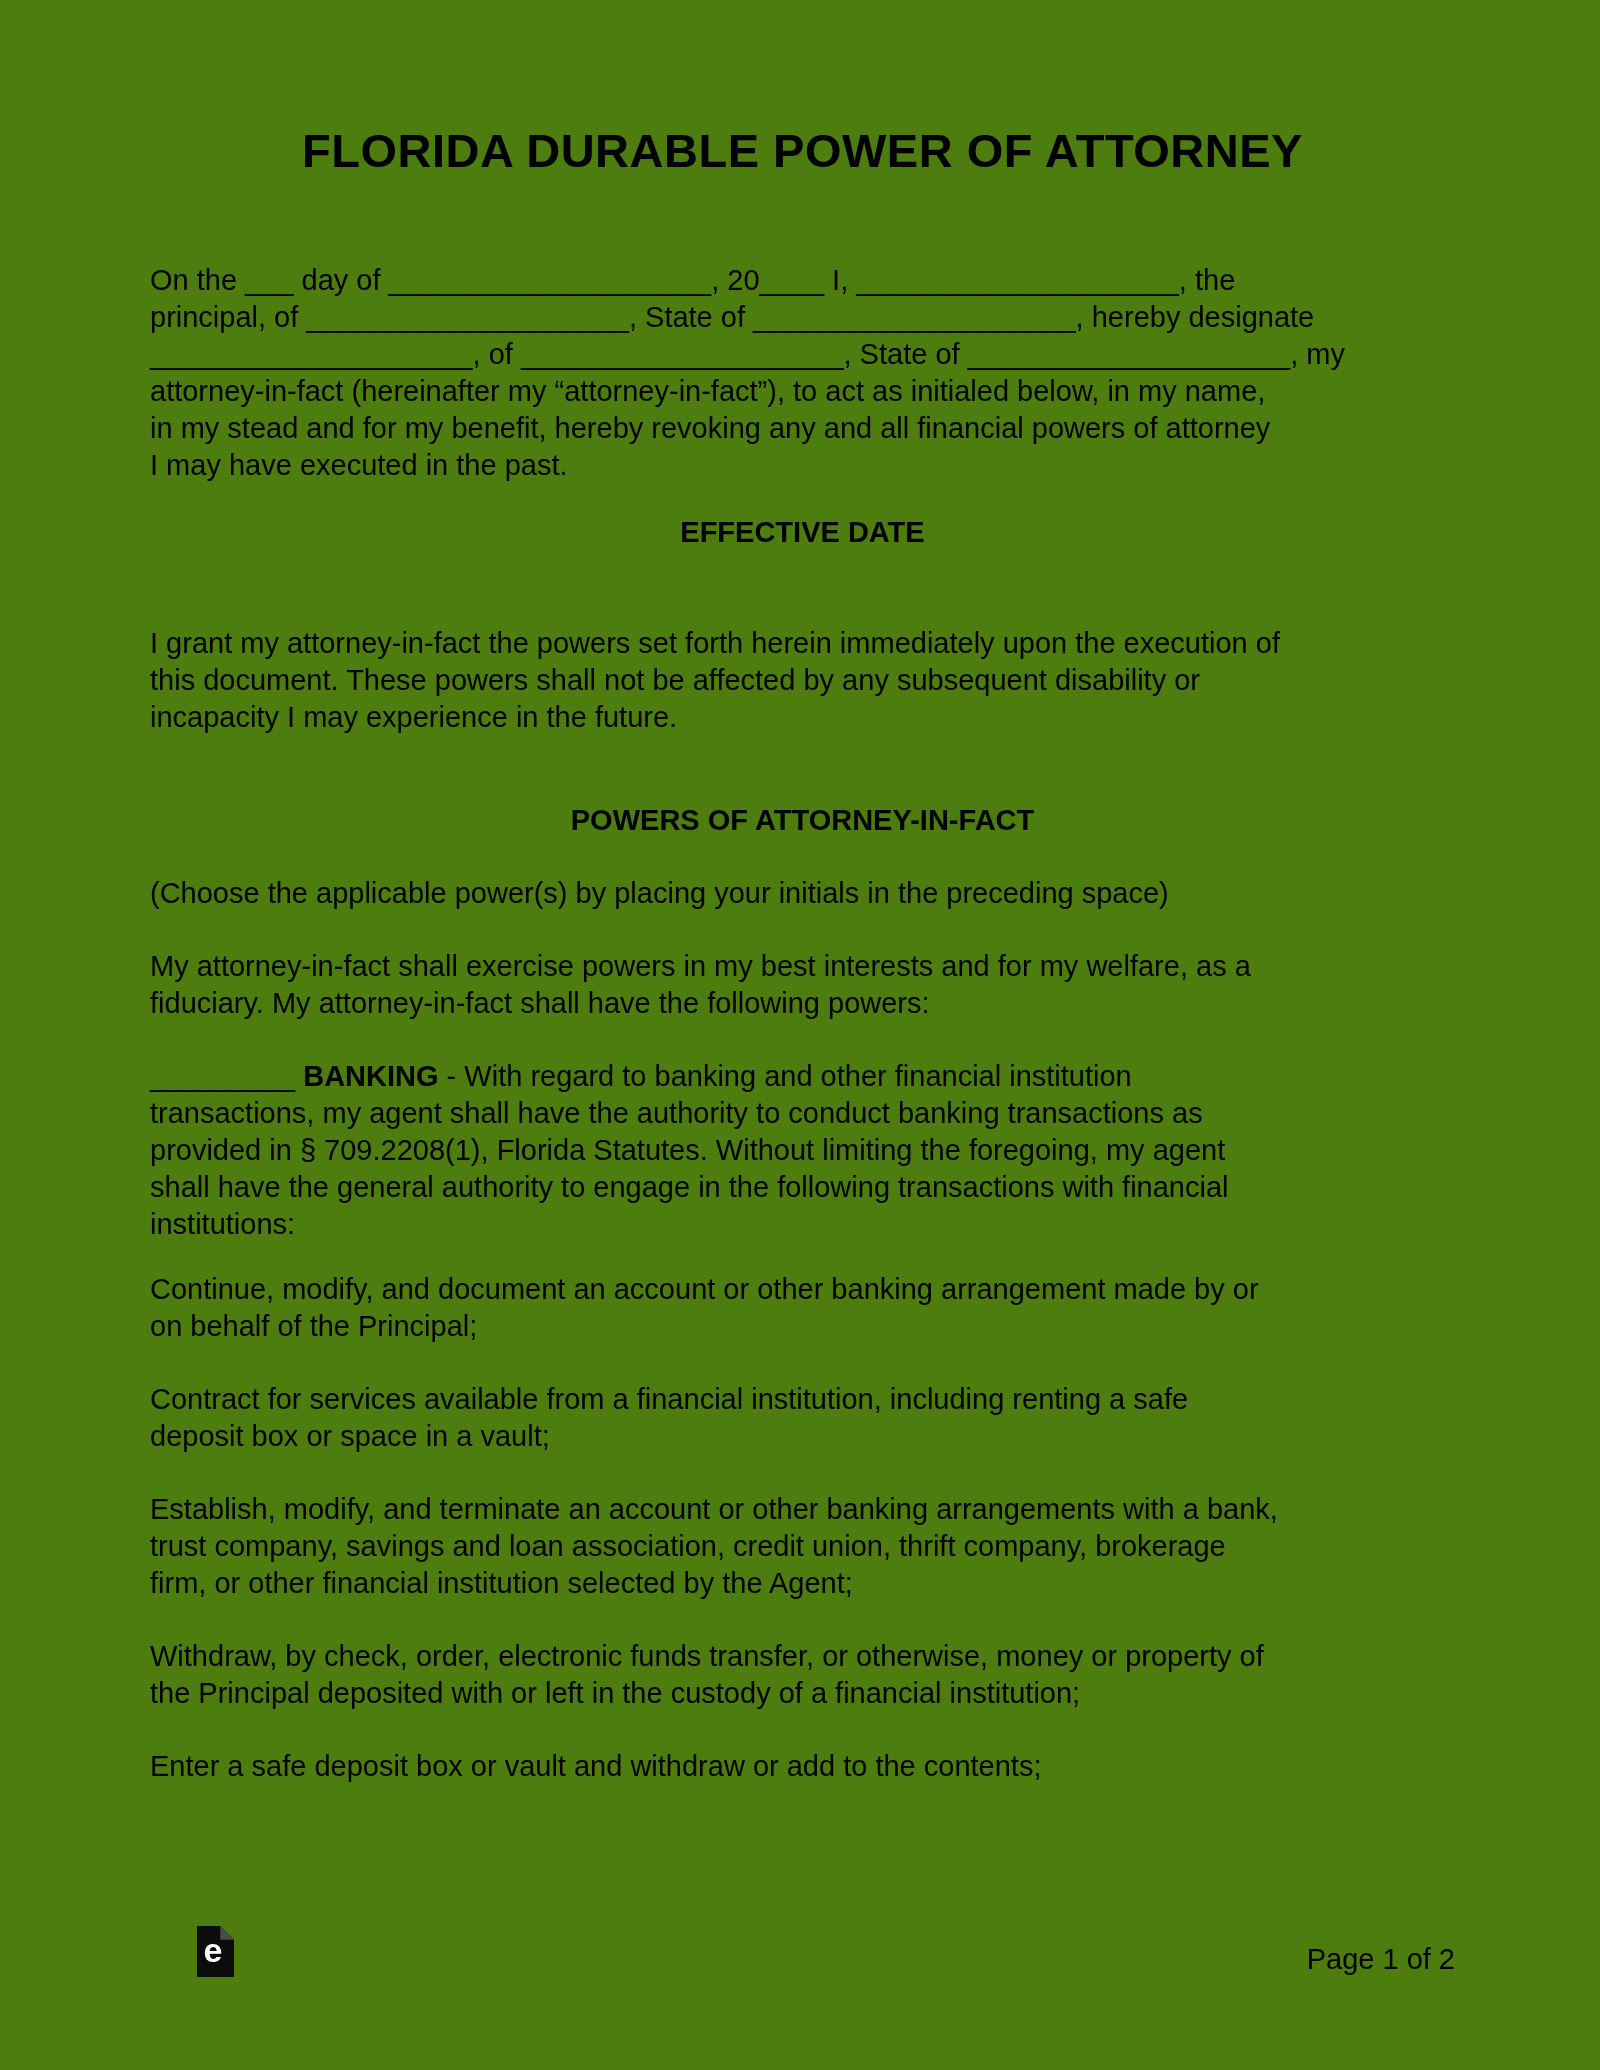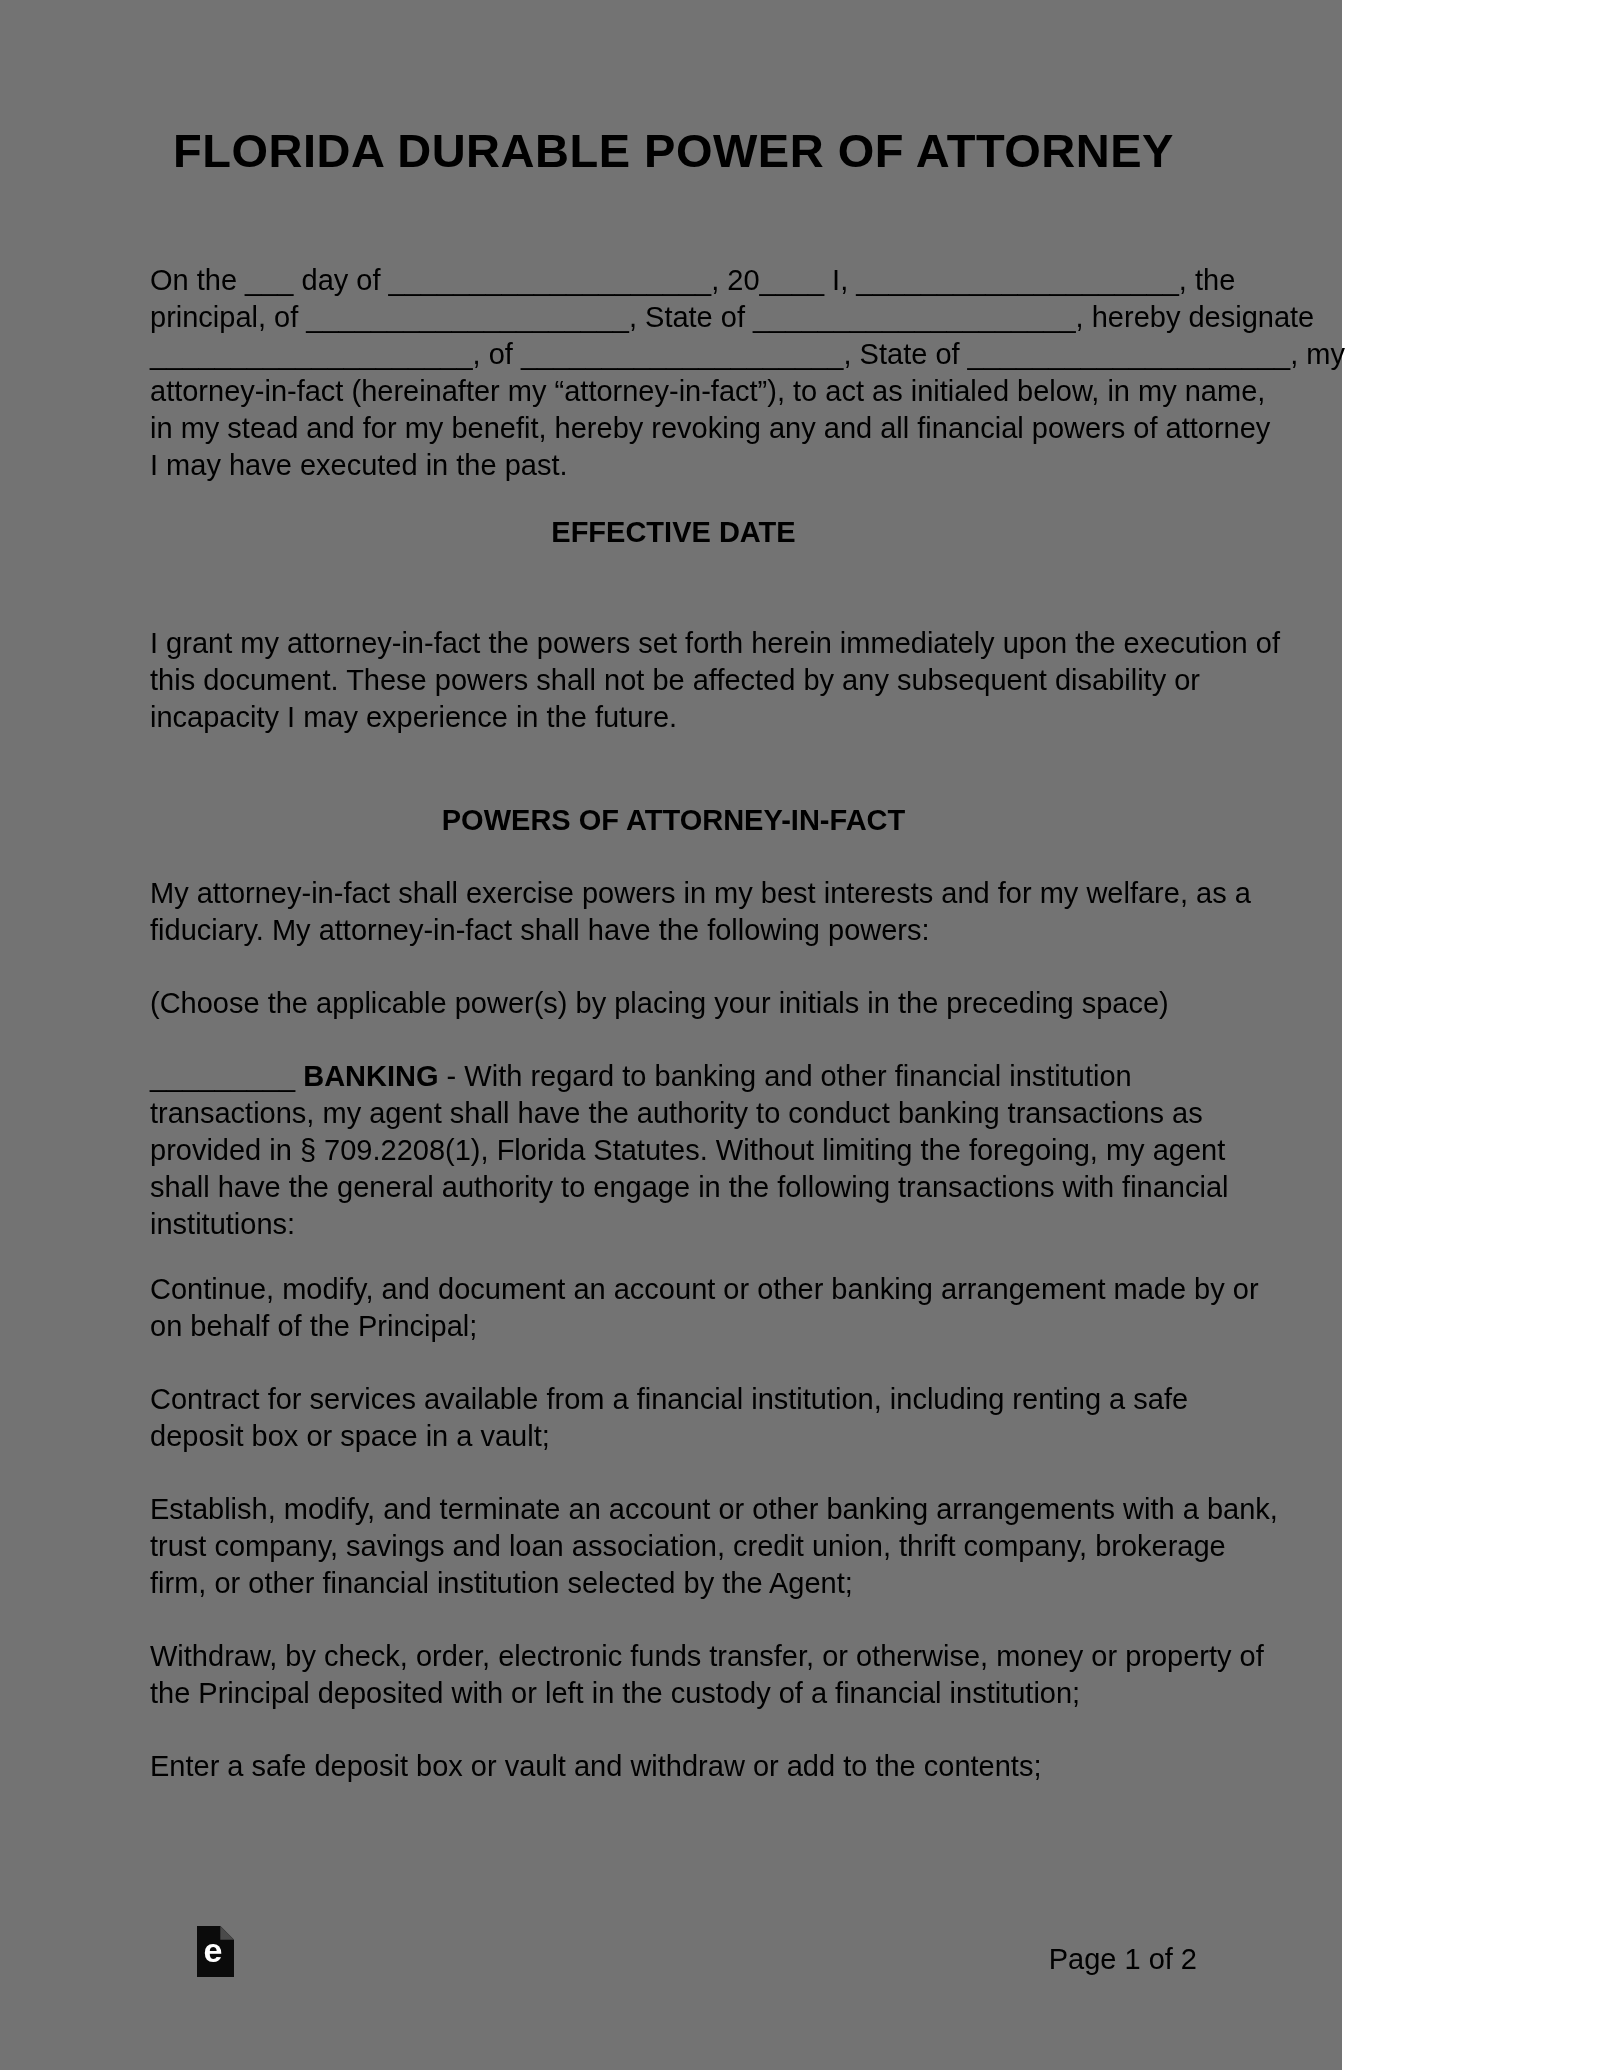--- a/index.html
+++ b/index.html
@@ -3,23 +3,23 @@
 <meta charset="utf-8">
 <style>
   html, body {
     margin: 0;
     padding: 0;
     background: #ffffff;
     overflow: hidden;
   }
   .page {
     position: relative;
-    width: 1342px;
+    width: 1600px;
     height: 2070px;
-    background: #737373;
+    background: #4d7c0f;
     color: #000000;
     font-family: "Liberation Sans", sans-serif;
     box-sizing: border-box;
   }
   .content {
     padding: 126px 145px 0 150px;
   }
   .doc-title {
     margin: 0;
     font-size: 47px;
@@ -112,24 +112,24 @@
 I may have executed in the past.</p>
 
     <h2 class="section-heading eff-heading">EFFECTIVE DATE</h2>
 
     <p class="para eff-body">I grant my attorney-in-fact the powers set forth herein immediately upon the execution of
 this document. These powers shall not be affected by any subsequent disability or
 incapacity I may experience in the future.</p>
 
     <h2 class="section-heading powers-heading">POWERS OF ATTORNEY-IN-FACT</h2>
 
+    <p class="para choose-note">(Choose the applicable power(s) by placing your initials in the preceding space)</p>
+
     <p class="para powers-body">My attorney-in-fact shall exercise powers in my best interests and for my welfare, as a
 fiduciary. My attorney-in-fact shall have the following powers:</p>
-
-    <p class="para choose-note">(Choose the applicable power(s) by placing your initials in the preceding space)</p>
 
     <p class="para banking"><span>_________ </span><span class="bold">BANKING</span><span> - With regard to banking and other financial institution
 transactions, my agent shall have the authority to conduct banking transactions as
 provided in § 709.2208(1), Florida Statutes. Without limiting the foregoing, my agent
 shall have the general authority to engage in the following transactions with financial
 institutions:</span></p>
 
     <p class="para clause first">Continue, modify, and document an account or other banking arrangement made by or
 on behalf of the Principal;</p>
     <p class="para clause">Contract for services available from a financial institution, including renting a safe

